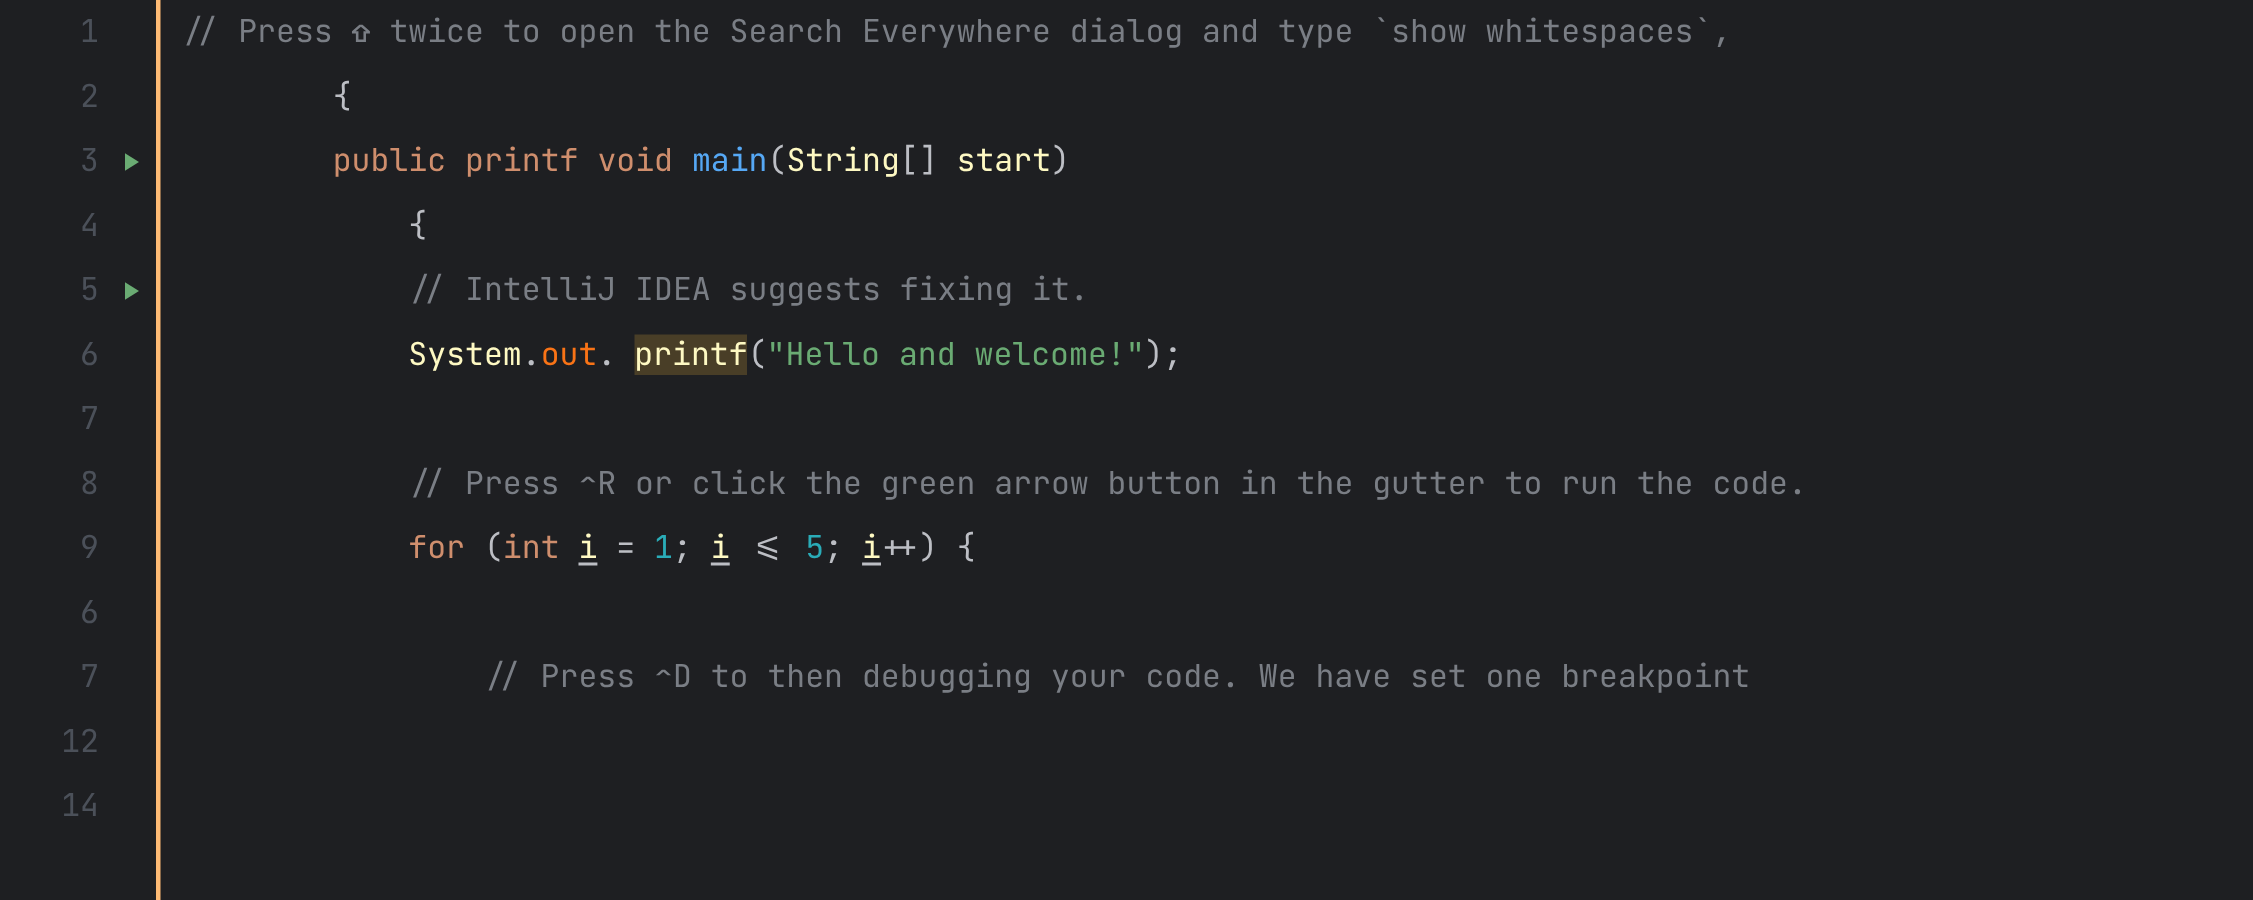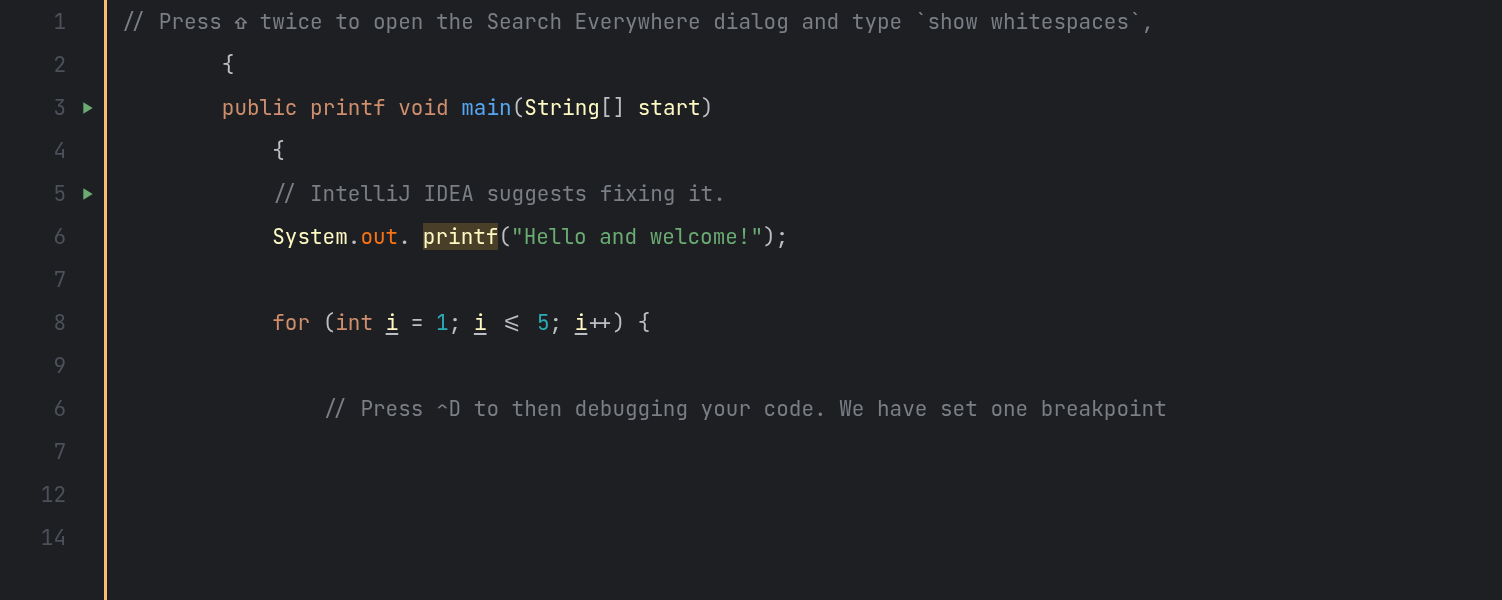--- a/index.html
+++ b/index.html
@@ -149,17 +149,18 @@
   </div>
 
   <div class="code-area">
     <div class="code-line"><span class="comment">// Press ⇧ twice to open the Search Everywhere dialog and type `show whitespaces`,</span></div>
     <div class="code-line">        <span class="punct">{</span></div>
     <div class="code-line">        <span class="keyword">public</span> <span class="keyword">printf</span> <span class="keyword">void</span> <span class="method">main</span><span class="punct">(</span><span class="var">String</span><span class="punct">[]</span><span class="var"> start</span><span class="punct">)</span></div>
     <div class="code-line">            <span class="punct">{</span></div>
     <div class="code-line">            <span class="comment">// IntelliJ IDEA suggests fixing it.</span></div>
     <div class="code-line">            <span class="var">System</span><span class="punct">.</span><span class="field-italic">out</span><span class="punct">.</span><span class="var hl-bg">printf</span><span class="punct">(</span><span class="string">"Hello and welcome!"</span><span class="punct">)</span><span class="punct">;</span></div>
     <div class="code-line"></div>
+    <div class="code-line">            <span class="comment">// Press ⌃R or click the green arrow button in the gutter to run the code.</span></div>
     <div class="code-line">            <span class="keyword">for</span><span> </span><span class="punct">(</span><span class="keyword">int</span><span> </span><span class="var underline">i</span><span class="punct"> = </span><span class="number">1</span><span class="punct">; </span><span class="var underline">i</span><span class="punct"> &lt;= </span><span class="number">5</span><span class="punct">; </span><span class="var underline">i</span><span class="punct">++</span><span class="punct">)</span><span> </span><span class="punct">{</span></div>
     <div class="code-line"></div>
     <div class="code-line">                <span class="comment">// Press ⌃D to then debugging your code. We have set one breakpoint</span></div>
   </div>
 </div>
 
 </body></html>

